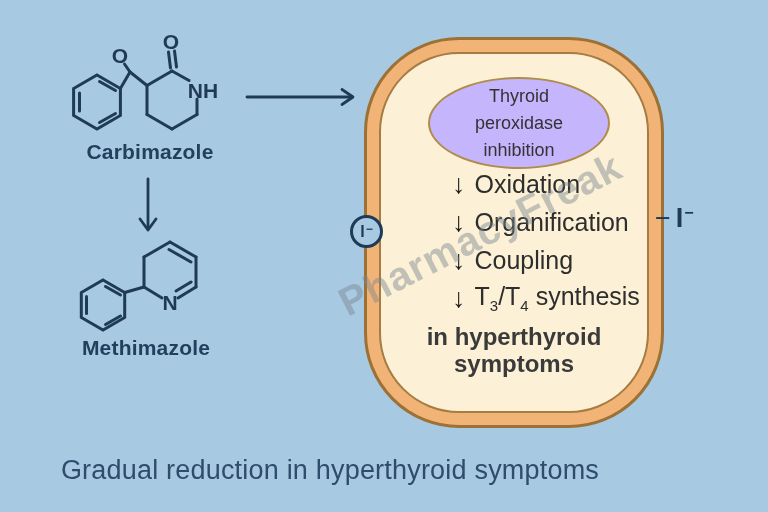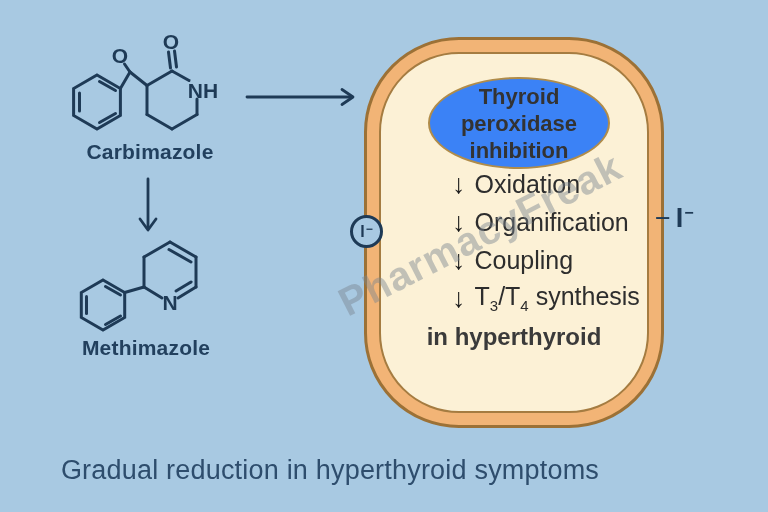--- a/index.html
+++ b/index.html
@@ -19,23 +19,23 @@
     position:absolute;left:364px;top:37px;width:300px;height:391px;
     background:#f2b476;border:3.5px solid #9c7136;border-radius:95px;
     box-sizing:border-box;z-index:1;
   }
   .cell-inner{
     position:absolute;left:12px;top:12px;right:12px;bottom:12px;
     background:#fcf1d6;border:2.5px solid #a57c41;border-radius:80px;
   }
   .tpo-ellipse{
     position:absolute;left:428px;top:77px;width:178px;height:88px;
-    background:#3b82f6;border:2.5px solid #b08c4a;border-radius:50%;
+    background:#c4b5fd;border:2.5px solid #b08c4a;border-radius:50%;
     z-index:2;display:flex;flex-direction:column;align-items:center;justify-content:center;
-    font-size:22px;font-weight:700;line-height:27px;color:#333333;text-align:center;
+    font-size:18px;font-weight:400;line-height:27px;color:#333333;text-align:center;
   }
   .effects{position:absolute;left:452px;top:165px;z-index:2;}
   .effect{display:flex;align-items:center;height:38px;
     font-size:25px;font-weight:500;color:#2d2d2d;}
   .eff-arrow{font-size:27px;font-weight:700;color:#1c1c1c;margin-right:9px;line-height:1;}
   .eff-label sub{font-size:15px;}
   .result{
     position:absolute;left:398px;top:324px;width:232px;z-index:2;
     text-align:center;font-size:24px;font-weight:700;line-height:26.5px;color:#3a3a3a;
   }
@@ -163,20 +163,21 @@
       <span class="eff-label">Coupling</span>
     </div>
     <div class="effect">
       <span class="eff-arrow">↓</span>
       <span class="eff-label"><span>T</span><sub>3</sub><span>/T</span><sub>4</sub><span> synthesis</span></span>
     </div>
   </div>
 
   <div class="result">
     <div>in hyperthyroid</div>
+    <div>symptoms</div>
   </div>
 
   <div class="watermark">PharmacyFreak</div>
 
   <div class="iodide-circle">
     <span>I</span>
       <sup>−</sup>
   </div>
 
   <div class="iodide-right">

